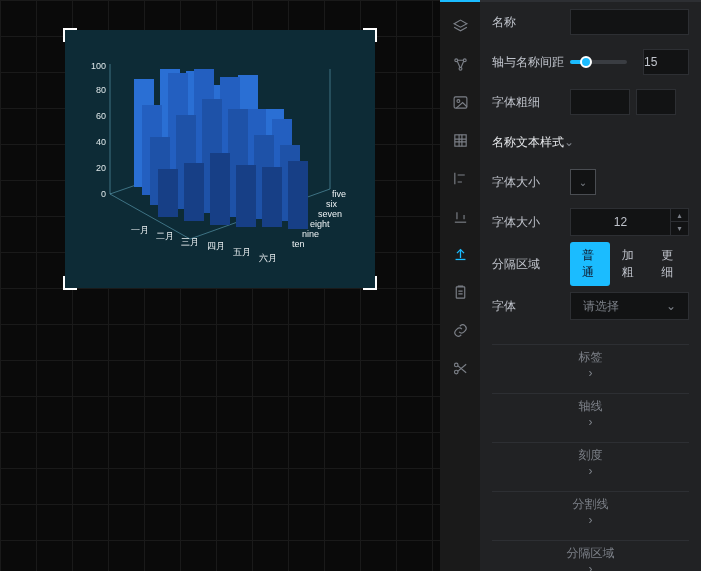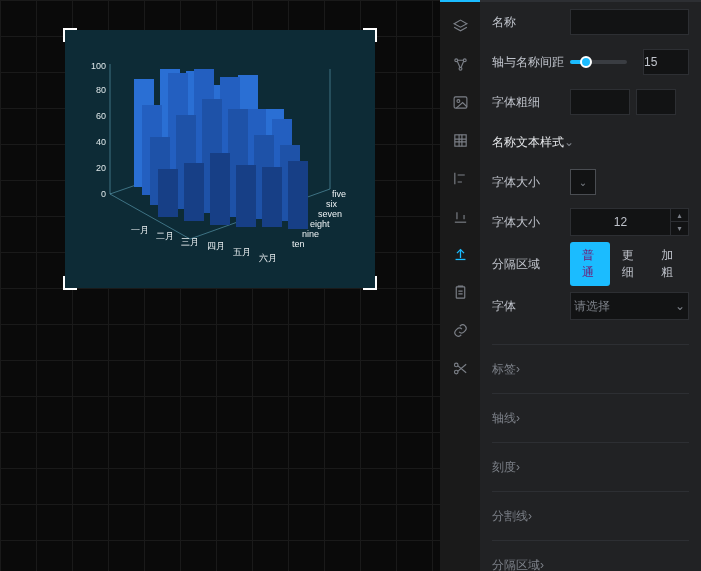--- a/index.html
+++ b/index.html
@@ -63,44 +63,44 @@
     position:absolute; top:50%; width:12px; height:12px; border-radius:50%;
     background:#1bbcff; border:2px solid #fff; transform:translate(-50%,-50%); left:28%;
   }
   .range-inputs { display:flex; gap:6px; }
   .range-inputs .text-input { width: 46px; }
   
   .section-hdr {
     display:flex; align-items:center; justify-content:flex-start;
     height:40px; padding:0 12px; font-size:12px; color:#e6e8eb; cursor:pointer;
   }
-  .section-hdr.muted { color: #7c8088; }
+  .section-hdr.muted { color: #7c8088; flex-direction: column; }
   .chev { color:#7c8088; }
   
   .color-swatch {
     width: 26px; height: 26px; border: 1px solid #4a4d52; background:#121314;
     display:flex;align-items:center;justify-content:center;color:#7c8088;font-size:10px;
   }
   .spinner {
     display:flex; flex:1; background:#121314; border:1px solid #2d2f33; height:28px; align-items:center;
   }
   .spinner .val{flex:1;text-align:center;color:#c0c4cc;}
   .spinner .arrows{width:18px;display:flex;flex-direction:column;border-left:1px solid #2d2f33;}
   .spinner .arrows span{height:13px;display:flex;align-items:center;justify-content:center;color:#7c8088;font-size:8px;cursor:pointer;}
   .spinner .arrows span:first-child{border-bottom:1px solid #2d2f33;}
   
   .btn-group { display:flex; gap:0; }
   .btn-group .btn {
     padding: 5px 12px; background: transparent; color:#c0c4cc; font-size:12px; cursor:pointer;
   }
-  .btn-group .btn.active { background:#1bbcff; color:#701a75; border-color:#1bbcff; border-radius:3px;}
+  .btn-group .btn.active { background:#1bbcff; color:#0f172a; border-color:#1bbcff; border-radius:3px;}
   
   .select-box {
     flex:1; background:#121314; border:1px solid #2d2f33; height:28px;
-    display:flex; align-items:center; padding:0 3px; color:#7c8088; justify-content:space-between;
+    display:flex; align-items:center; padding:0 12px; color:#7c8088; justify-content:space-between;
   }
   .divider{height:1px;background:#2d2f33;margin:4px 12px;}
   .gap{height:14px;}
 </style>
 </head>
 <body>
 
 <div class="canvas">
   <div class="sel-frame">
     <div class="corner tl"></div>
@@ -310,22 +310,22 @@
           </div>
         </div>
       </div>
     </div>
 
     <div class="row">
       <div class="label">分隔区域</div>
       <div class="ctrl">
         <div class="btn-group">
           <div class="btn active">普通</div>
+          <div class="btn">加粗</div>
           <div class="btn">更细</div>
-          <div class="btn">加粗</div>
         </div>
       </div>
     </div>
 
     <div class="row">
       <div class="label">字体</div>
       <div class="ctrl">
         <div class="select-box">
           <span>请选择</span>
           <span>⌄</span>

